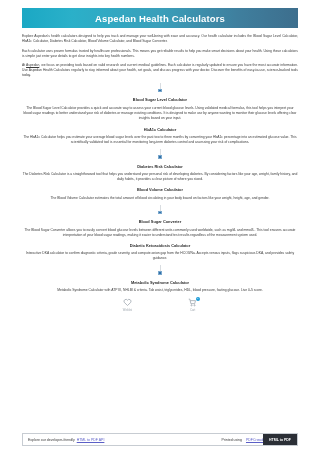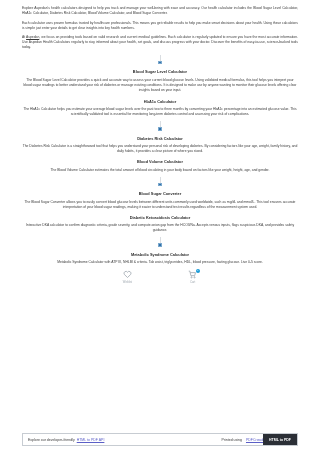--- a/index.html
+++ b/index.html
@@ -174,20 +174,23 @@
     white-space: nowrap;
   }
 </style>
 </head>
 <body>
 
 <div class="page">
 
   <div class="doc-body">
 
+    <div class="header-banner">
+      <div class="header-title">Aspedan Health Calculators</div>
+    </div>
 
     <div class="intro-wrap">
       <p class="para">Explore Aspedan's health calculators designed to help you track and manage your well-being with ease and accuracy. Our health calculator includes the Blood Sugar Level Calculator, HbA1c Calculator, Diabetes Risk Calculator, Blood Volume Calculator, and Blood Sugar Converter.</p>
       <p class="para">Each calculator uses proven formulas trusted by healthcare professionals. This means you get reliable results to help you make smart decisions about your health. Using these calculators is simple just enter your details to get clear insights into key health numbers.</p>
       <p class="para"><span>At </span><a class="inline-link" href="#">Aspedan</a><span>, we focus on providing tools based on valid research and current medical guidelines. Each calculator is regularly updated to ensure you have the most accurate information. Use Aspedan Health Calculators regularly to stay informed about your health, set goals, and discuss progress with your doctor. Discover the benefits of easy-to-use, science-backed tools today.</span></p>
     </div>
 
     <div class="divider">
       <div class="tick"></div>
       <div class="gem"></div>

